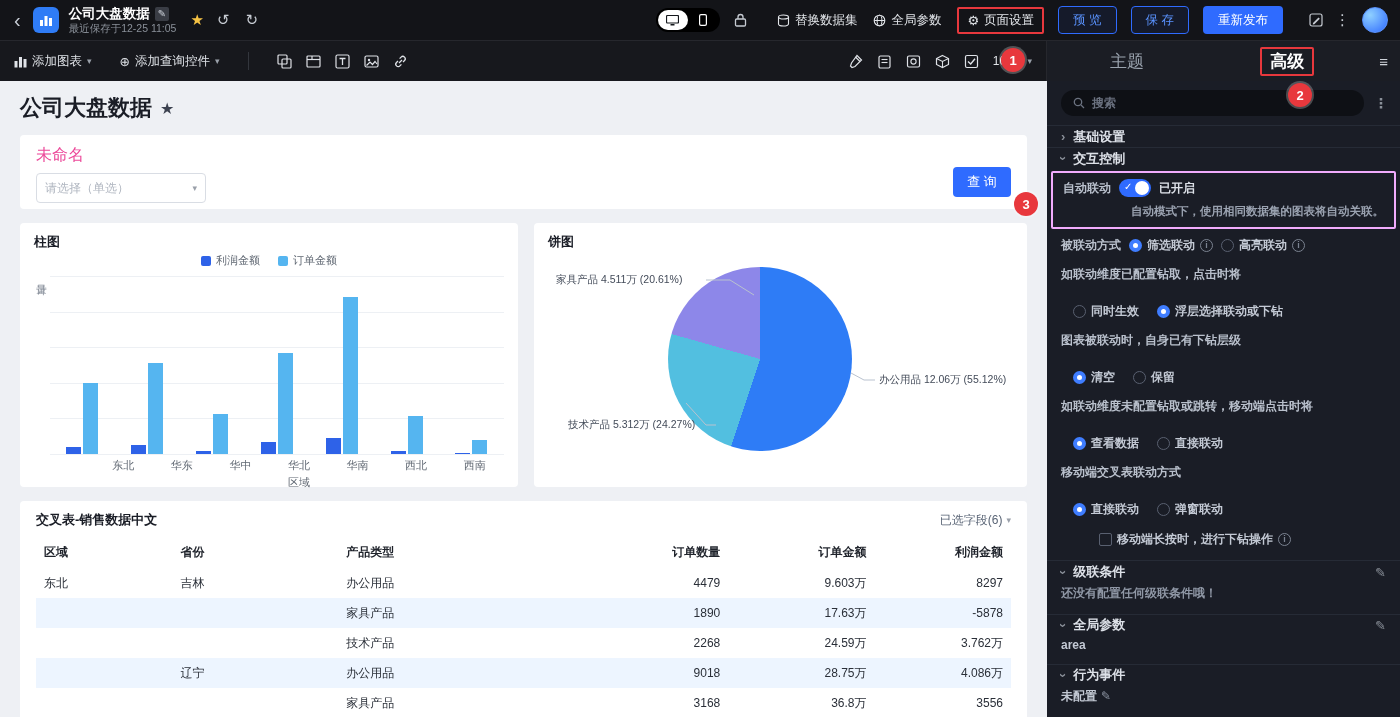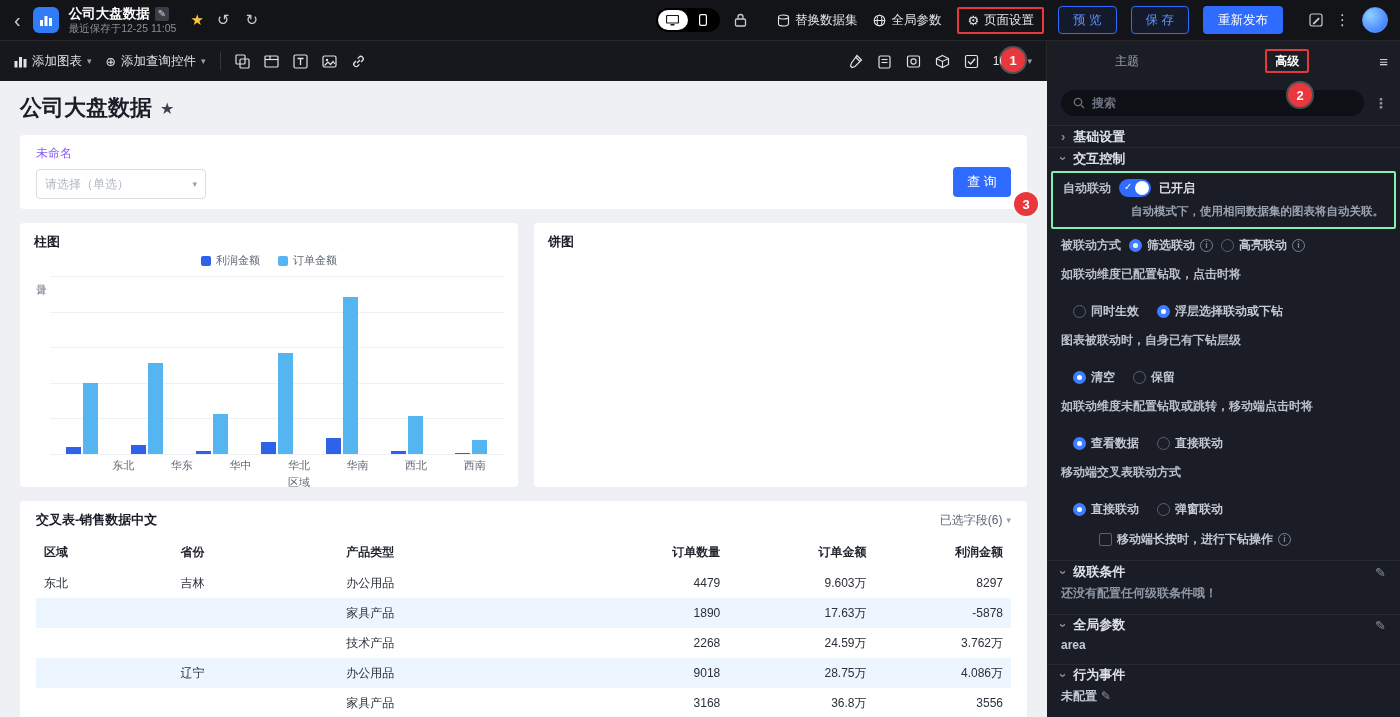--- a/index.html
+++ b/index.html
@@ -27,42 +27,42 @@
   .tb-action .gear { font-size:13px; }
   .btn { height:28px; padding:2px 14px; border-radius:4px; font-size:12.5px; display:flex; align-items:center; border:1px solid transparent; cursor:pointer; white-space:nowrap; }
   .btn-ghost { background:rgba(47,107,255,.08); border-color:#2f6bff; color:#5a93ff; }
   .btn-primary { background:#2f6bff; color:#fff; }
   .tb-right-icons { display:flex; align-items:center; gap:12px; margin-left:12px; }
   .tb-more { color:#c6cbd2; font-size:15px; }
   .avatar { width:26px; height:26px; border-radius:50%; background:radial-gradient(circle at 30% 30%, #8fd0ff, #2f6bff); border:1px solid #5a93ff; }
 
   
   .row2 { height:41px; flex:0 0 41px; display:flex; background:#17181d; border-top:1px solid #26272d; }
-  .toolbar { width:1047px; display:flex; align-items:center; padding:0 14px; gap:14px; border-right:1px solid #26272d; }
+  .toolbar { width:1047px; display:flex; align-items:center; padding:0 14px; gap:28px; border-right:1px solid #26272d; }
   .tool-item { display:flex; align-items:center; gap:5px; color:#dfe2e7; font-size:12.5px; cursor:pointer; white-space:nowrap; }
   .caret { font-size:9px; color:#9aa0aa; }
   .tool-sep { width:1px; height:18px; background:#33363d; }
   .tool-icons { display:flex; align-items:center; gap:14px; }
   .toolbar-right { margin-left:auto; display:flex; align-items:center; gap:14px; }
   .zoom { color:#dfe2e7; display:flex; align-items:center; gap:4px; font-size:12px; }
   .panel-tabs { flex:1; display:flex; align-items:center; background:#1b1d24; }
-  .panel-tab { flex:1; text-align:center; font-size:12px; color:#9aa3ae; cursor:pointer; }
+  .panel-tab { flex:1; text-align:center; font-size:17px; color:#9aa3ae; cursor:pointer; }
   .panel-tab.active { color:#fff; font-weight:bold; }
   .tabs-menu { color:#cfd3d9; font-size:15px; padding:0 12px; }
 
   
   .content { flex:1; display:flex; overflow:hidden; }
   .canvas { width:1047px; background:#eef0f4; padding:10px 20px 0 20px; overflow:hidden; }
   .page-title-row { display:flex; align-items:center; gap:8px; margin-top:2px; }
   .page-title { font-size:22px; font-weight:bold; color:#1a1d26; }
   .page-title-star { color:#3c4250; font-size:16px; }
 
   .card { background:#fff; border-radius:4px; }
   .query-card { margin-top:12px; padding:10px 16px 12px; position:relative; height:74px; }
-  .query-label { color:#8b5cf6; font-size:12px; }
+  .query-label { color:#ec4899; font-size:16px; }
   .query-select { margin-top:7px; width:170px; height:30px; border:1px solid #d9dde4; border-radius:4px; display:flex; align-items:center; justify-content:space-between; padding:0 8px; color:#b0b6c0; background:#fff; cursor:pointer; }
   .query-btn { position:absolute; right:16px; bottom:12px; width:58px; height:30px; background:#2f6bff; border:none; border-radius:4px; color:#fff; font-size:13px; cursor:pointer; }
 
   .charts-row { margin-top:14px; display:flex; gap:16px; height:264px; }
   .chart-card { padding:10px 14px; }
   .bar-card { flex:0 0 498px; }
   .pie-card { flex:1; }
   .chart-title { font-size:13px; font-weight:bold; color:#1a1d26; }
 
   .bar-legend { display:flex; justify-content:center; gap:18px; margin-top:2px; font-size:11px; color:#5f6772; }
@@ -99,21 +99,21 @@
   
   .panel { flex:1; background:#1a1d26; color:#c3c9d4; overflow:hidden; display:flex; flex-direction:column;font-weight:bold; }
   .panel-search-row { display:flex; align-items:center; padding:9px 8px 9px 14px; gap:6px; }
   .search-box { flex:1; height:26px; background:#0e1015; border-radius:13px; display:flex; align-items:center; gap:7px; padding:0 12px; color:#6b7280; cursor:text; }
   .panel-more { color:#8a9099; font-size:14px; padding:0 4px; }
   .p-section-head { height:36px; display:flex; align-items:center; gap:8px; padding:0 14px; border-top:1px solid #262b36; font-size:13px; color:#dde1e8; cursor:pointer; }
   .chev { display:inline-block; color:#8a9099; font-size:13px; transition:transform .1s; }
   .chev.down { transform:rotate(90deg); }
   .p-section-head .spacer { flex:1; }
   .p-body { padding:0 14px 12px; }
-  .auto-red-box { border:2px solid #86efac; border-radius:2px; margin:2px 4px 8px 4px; padding:6px 10px 8px; }
+  .auto-red-box { border:2px solid #f0abfc; border-radius:2px; margin:2px 4px 8px 4px; padding:6px 10px 8px; }
   .auto-row { display:flex; align-items:center; gap:8px; }
   .toggle { width:32px; height:18px; border-radius:9px; background:#2f6bff; position:relative; cursor:pointer; flex:0 0 32px; }
   .toggle .check { position:absolute; left:5px; top:2px; color:#fff; font-size:10px; }
   .toggle .knob { position:absolute; right:2px; top:2px; width:14px; height:14px; border-radius:50%; background:#fff; }
   .auto-state { color:#dde1e8; }
   .auto-desc { margin-top:7px; color:#9aa2b0; font-size:11.5px; text-align:right; }
   .ctl-row { margin-top:11px; display:flex; align-items:center; gap:8px; flex-wrap:wrap; }
   .ctl-label { color:#b9c0cc; }
   .opt { display:flex; align-items:center; gap:5px; cursor:pointer; }
   .radio { width:13px; height:13px; border-radius:50%; border:1px solid #596070; background:transparent; flex:0 0 13px; }
@@ -386,20 +386,31 @@
               <span>华北</span>
               <span>华南</span>
               <span>西北</span>
               <span>西南</span>
             </div>
           <div class="bar-xtitle">区域</div>
         </div>
 
         <div class="card chart-card pie-card">
           <div class="chart-title">饼图</div>
+          <div class="pie-wrap">
+            <div class="pie-circle" style="background: conic-gradient(rgb(46, 124, 246) 0%, rgb(46, 124, 246) 55.12%, rgb(82, 191, 224) 55.12%, rgb(82, 191, 224) 79.39%, rgb(141, 135, 233) 79.39%, rgb(141, 135, 233) 100%);"></div>
+            <svg class="pie-lines" width="465" height="212">
+              <polyline points="206,42 182,27 158,27" fill="none" stroke="#b9c2cf" stroke-width="1"></polyline>
+              <polyline points="303,120 316,127 327,127" fill="none" stroke="#b9c2cf" stroke-width="1"></polyline>
+              <polyline points="138,150 158,172 168,172" fill="none" stroke="#b9c2cf" stroke-width="1"></polyline>
+            </svg>
+            <span class="pie-label" style="left:8px; top:20px;">家具产品 4.511万 (20.61%)</span>
+            <span class="pie-label" style="left:331px; top:120px;">办公用品 12.06万 (55.12%)</span>
+            <span class="pie-label" style="left:20px; top:165px;">技术产品 5.312万 (24.27%)</span>
+          </div>
         </div>
       </div>
 
       <div class="card table-card">
         <div class="table-head-row">
           <span class="table-title">交叉表-销售数据中文</span>
           <span class="fields-selected">
             <span>已选字段(6)</span>
             <span class="caret">▾</span>
           </span>

